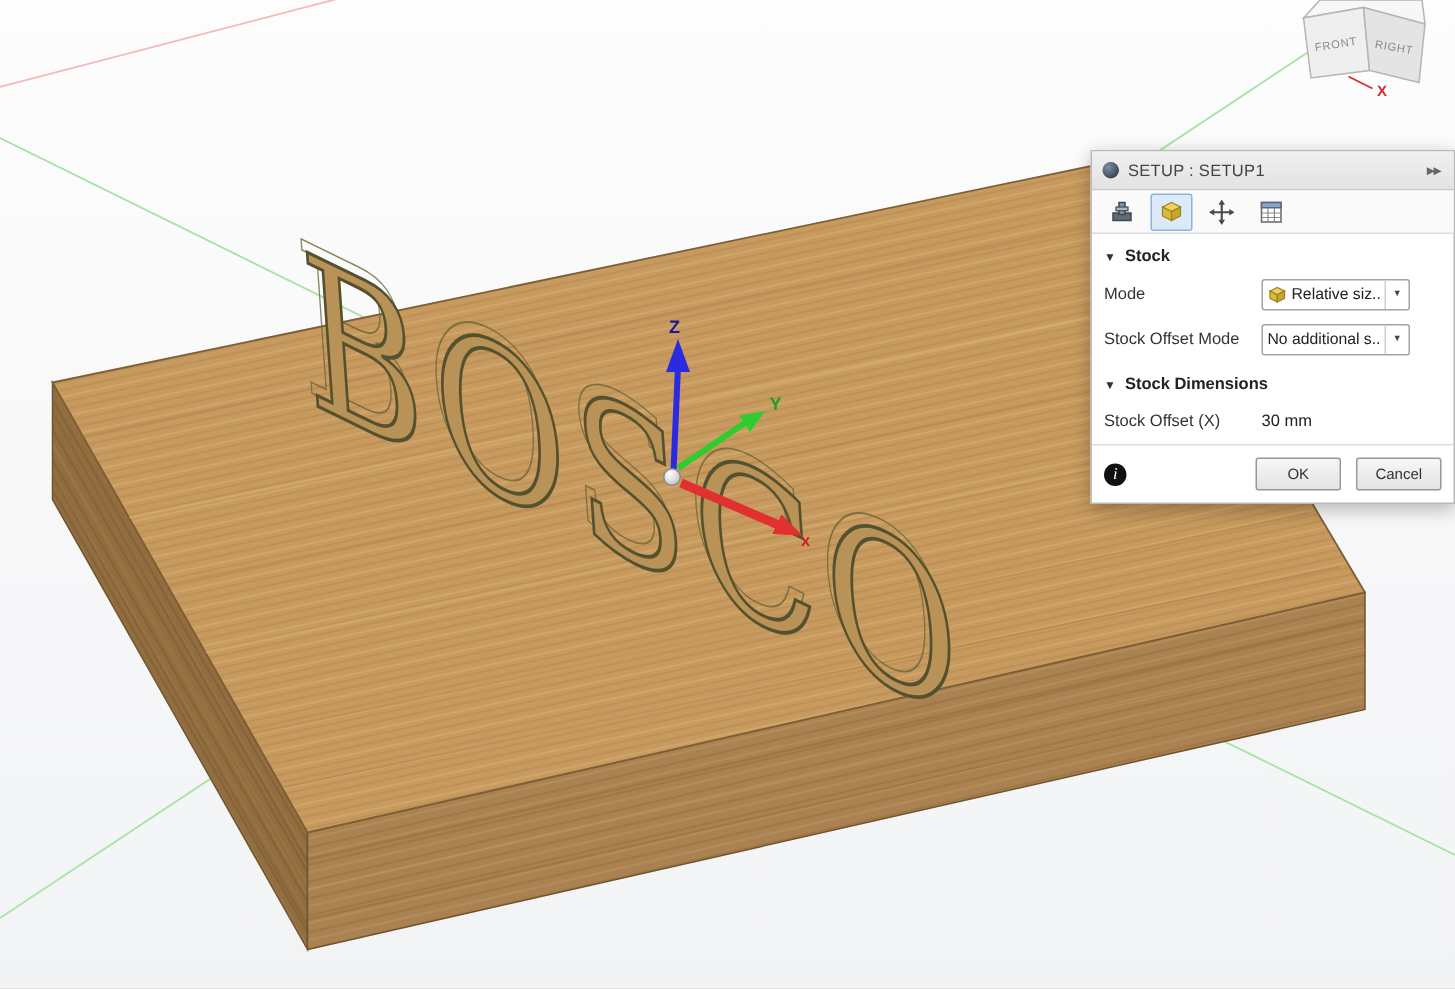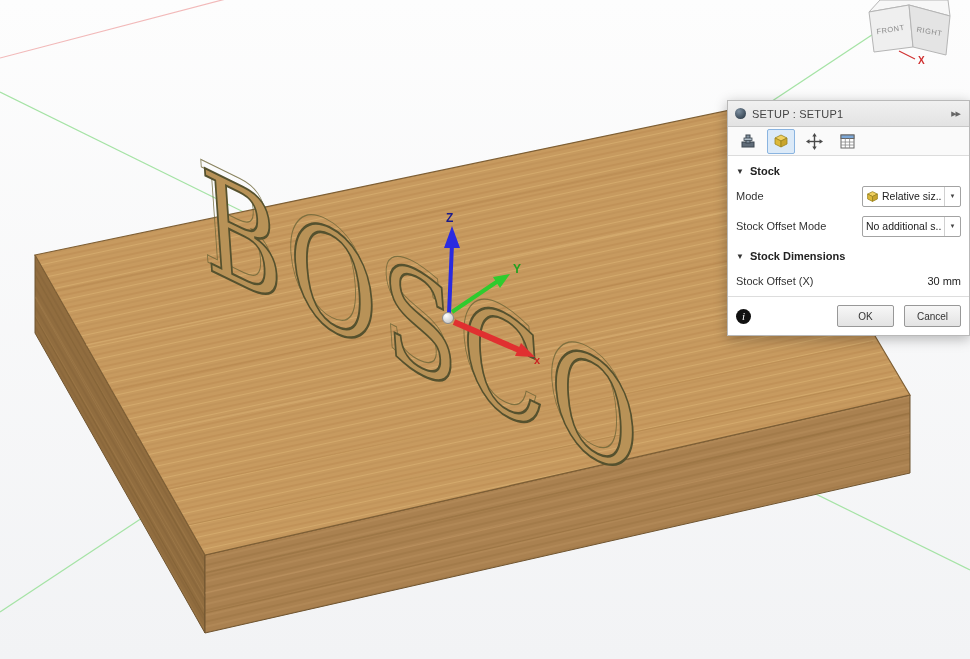--- a/index.html
+++ b/index.html
@@ -30,21 +30,21 @@
 
   .tabbar{display:flex;align-items:center;gap:5px;height:28px;padding:0 6px;
     background:#fafafa;border-bottom:1px solid #dcdcdc;}
   .tab{width:26px;height:23px;display:flex;align-items:center;justify-content:center;
     border:1px solid transparent;border-radius:2px;cursor:pointer;}
   .tab.selected{background:#dceaf8;border-color:#8ab4e0;}
 
   .section-title{display:flex;align-items:center;gap:6px;padding:9px 8px 4px 8px;
     font-weight:bold;color:#222;}
   .tri{font-size:8px;color:#333;}
-  .row{display:flex;align-items:center;height:30px;padding:0 8px;justify-content:space-between;}
+  .row{display:flex;align-items:center;height:30px;padding:0 8px;}
   .row .label{width:105px;flex:0 0 auto;color:#333;}
   .row .value{color:#222;}
 
   .dropdown{width:99px;height:21px;border:1px solid #a3a3a3;background:#fff;
     display:flex;align-items:center;gap:3px;padding:0 0 0 3px;box-sizing:border-box;
     border-radius:2px;cursor:pointer;}
   .dd-text{flex:1;white-space:nowrap;overflow:hidden;font-size:10.5px;color:#222;}
   .dd-arrow{width:15px;height:19px;border-left:1px solid #d0d0d0;display:flex;
     align-items:center;justify-content:center;font-size:6px;color:#444;flex:0 0 auto;}
   .dd-icon{flex:0 0 auto;display:flex;}

